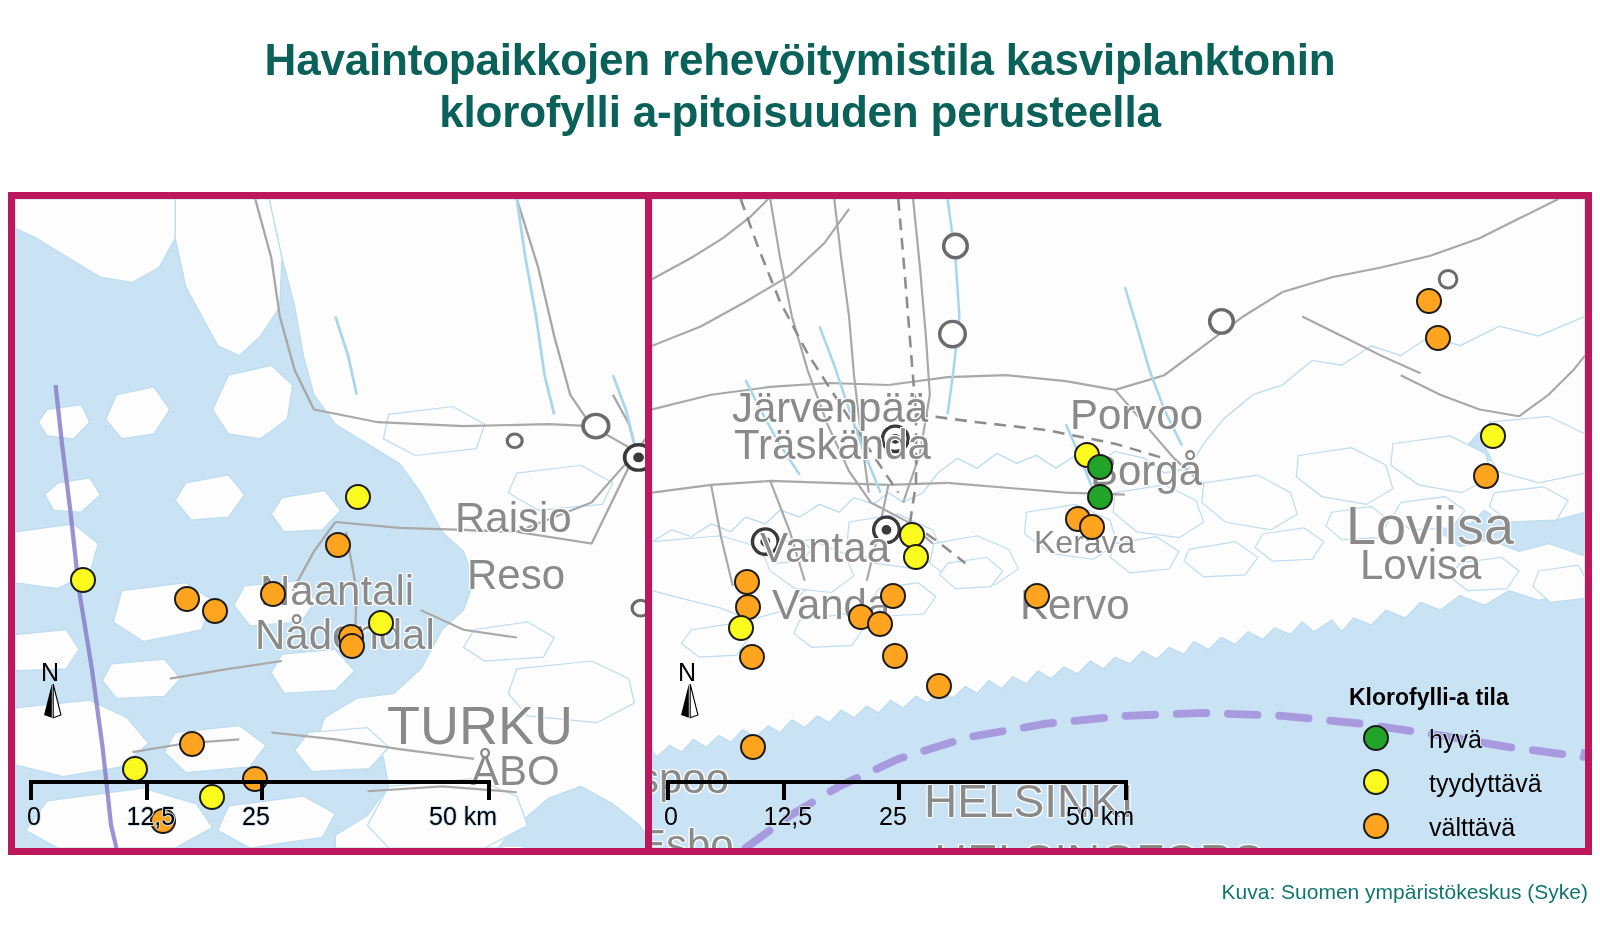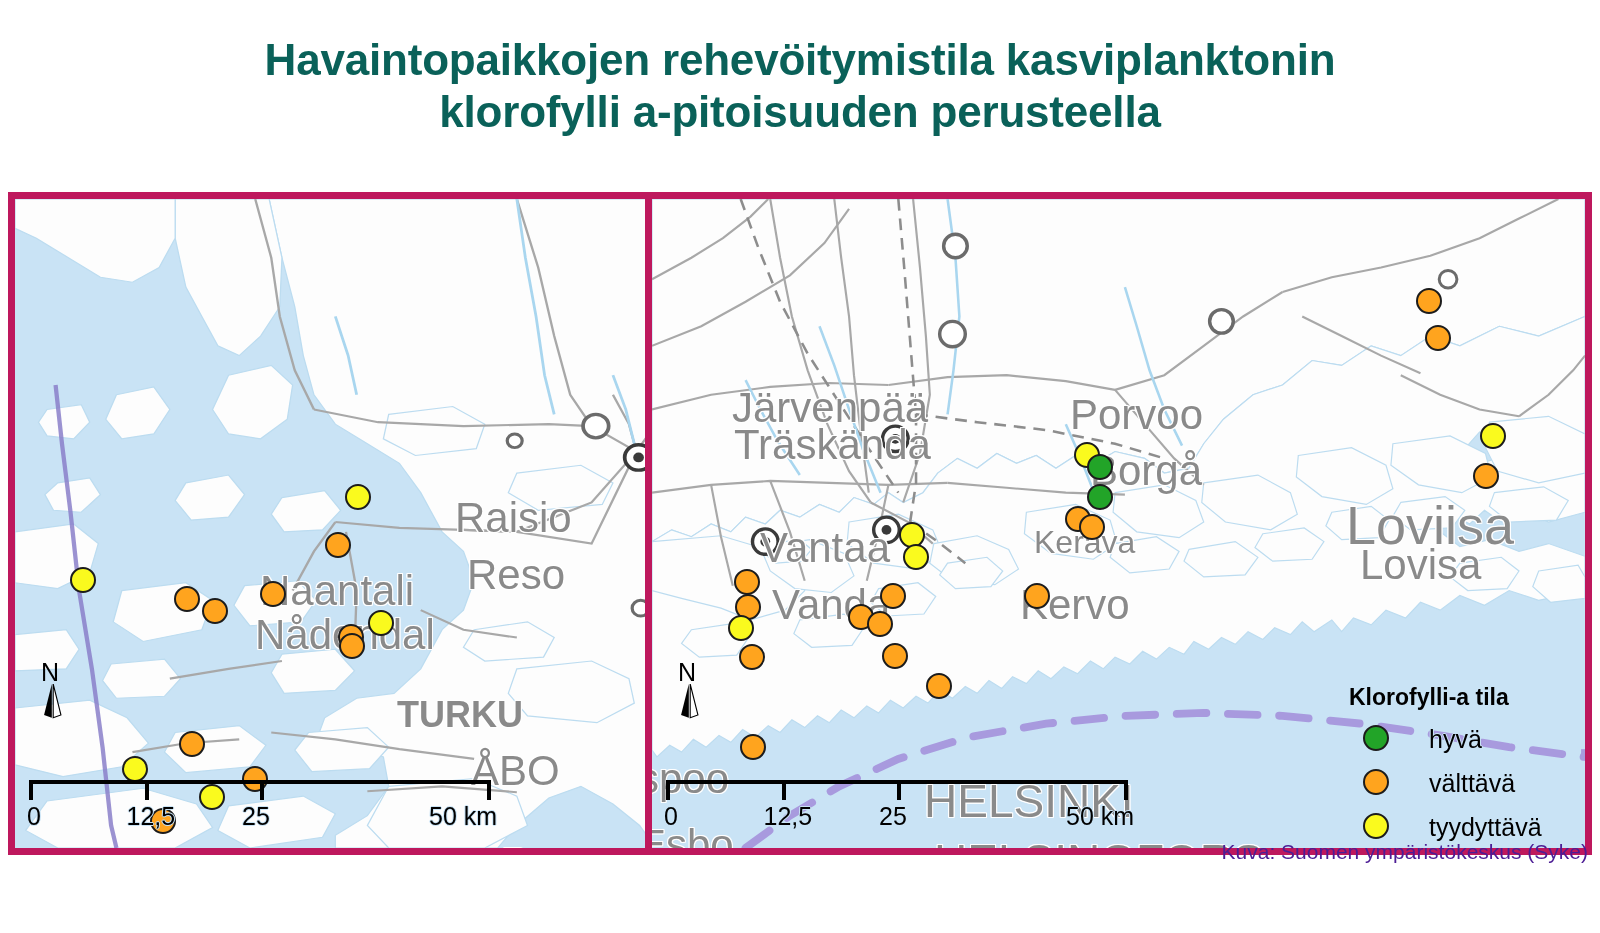--- a/index.html
+++ b/index.html
@@ -46,21 +46,21 @@
   .na-n{position:absolute;top:-4px;left:8px;font-size:25px;color:#000;font-weight:normal;}
 
   #legend{position:absolute;left:1349px;top:684px;width:246px;}
   #legend-title{font-size:23px;font-weight:bold;color:#000;margin-bottom:14px;
      text-shadow:1px 0 0 #c9e3f5,-1px 0 0 #c9e3f5,0 1px 0 #c9e3f5,0 -1px 0 #c9e3f5;}
   .legend-row{display:flex;align-items:flex-start;height:44px;}
   .legend-swatch{width:26px;height:26px;border-radius:50%;border:2px solid #1c1c1c;
      box-sizing:border-box;margin-left:14px;}
   .legend-label{font-size:25px;color:#000;margin-left:40px;
      text-shadow:1px 0 0 #c9e3f5,-1px 0 0 #c9e3f5,0 1px 0 #c9e3f5,0 -1px 0 #c9e3f5;}
-  #credit{position:absolute;right:12px;top:840px;font-size:21px;color:#4c1d95;}
+  #credit{position:absolute;right:12px;top:880px;font-size:21px;color:#0f766e;}
 </style>
 </head>
 <body>
 
 <div id="title">
   <div>Havaintopaikkojen rehevöitymistila kasviplanktonin</div>
   <div>klorofylli a-pitoisuuden perusteella</div>
 </div>
 
 <div class="map-panel" id="map-left">
@@ -129,21 +129,21 @@
       <circle cx="584" cy="264" r="13" fill="#fff" stroke="#3a3a3a" stroke-width="3.5"></circle>
       <circle cx="584" cy="264" r="5" fill="#3a3a3a"></circle>
       <circle cx="586" cy="418" r="8" fill="#fff" stroke="#6b6b6b" stroke-width="3"></circle>
     </g>
   </svg>
   <div class="map-overlay">
       <div class="city-label" style="left: 440px; top: 295px; font-size: 42px;">Raisio</div>
       <div class="city-label" style="left: 452px; top: 352px; font-size: 42px;">Reso</div>
       <div class="city-label" style="left: 245px; top: 368px; font-size: 42px;">Naantali</div>
       <div class="city-label" style="left: 240px; top: 412px; font-size: 42px;">Nådendal</div>
-      <div class="city-label" style="left: 382px; top: 495px; font-size: 36px; font-weight: bold;">TURKU</div>
+      <div class="city-label" style="left: 372px; top: 495px; font-size: 54px;">TURKU</div>
       <div class="city-label" style="left: 456px; top: 548px; font-size: 42px;">ÅBO</div>
       <div class="city-label" style="left: 486px; top: 640px; font-size: 42px;">Pargas</div>
       <div class="marker m-tyyd" title="tyydyttävä" style="left: 330px; top: 285px;"></div>
       <div class="marker m-valt" title="välttävä" style="left: 310px; top: 333px;"></div>
       <div class="marker m-tyyd" title="tyydyttävä" style="left: 55px; top: 368px;"></div>
       <div class="marker m-valt" title="välttävä" style="left: 159px; top: 387px;"></div>
       <div class="marker m-valt" title="välttävä" style="left: 187px; top: 399px;"></div>
       <div class="marker m-valt" title="välttävä" style="left: 245px; top: 382px;"></div>
       <div class="marker m-tyyd" title="tyydyttävä" style="left: 353px; top: 411px;"></div>
       <div class="marker m-valt" title="välttävä" style="left: 323px; top: 425px;"></div>
@@ -343,23 +343,23 @@
 </div>
 
 <div id="legend">
   <div id="legend-title">Klorofylli-a tila</div>
   <div id="legend-rows">
       <div class="legend-row">
         <div class="legend-swatch" style="background: rgb(34, 164, 40);"></div>
         <div class="legend-label">hyvä</div>
       </div>
       <div class="legend-row">
+        <div class="legend-swatch" style="background: rgb(250, 250, 30);"></div>
+        <div class="legend-label">tyydyttävä</div>
+      </div>
+      <div class="legend-row">
         <div class="legend-swatch" style="background: rgb(255, 164, 30);"></div>
         <div class="legend-label">välttävä</div>
       </div>
-      <div class="legend-row">
-        <div class="legend-swatch" style="background: rgb(250, 250, 30);"></div>
-        <div class="legend-label">tyydyttävä</div>
-      </div>
     </div>
 </div>
 
 <div id="credit">Kuva: Suomen ympäristökeskus (Syke)</div>
 
 </body></html>

